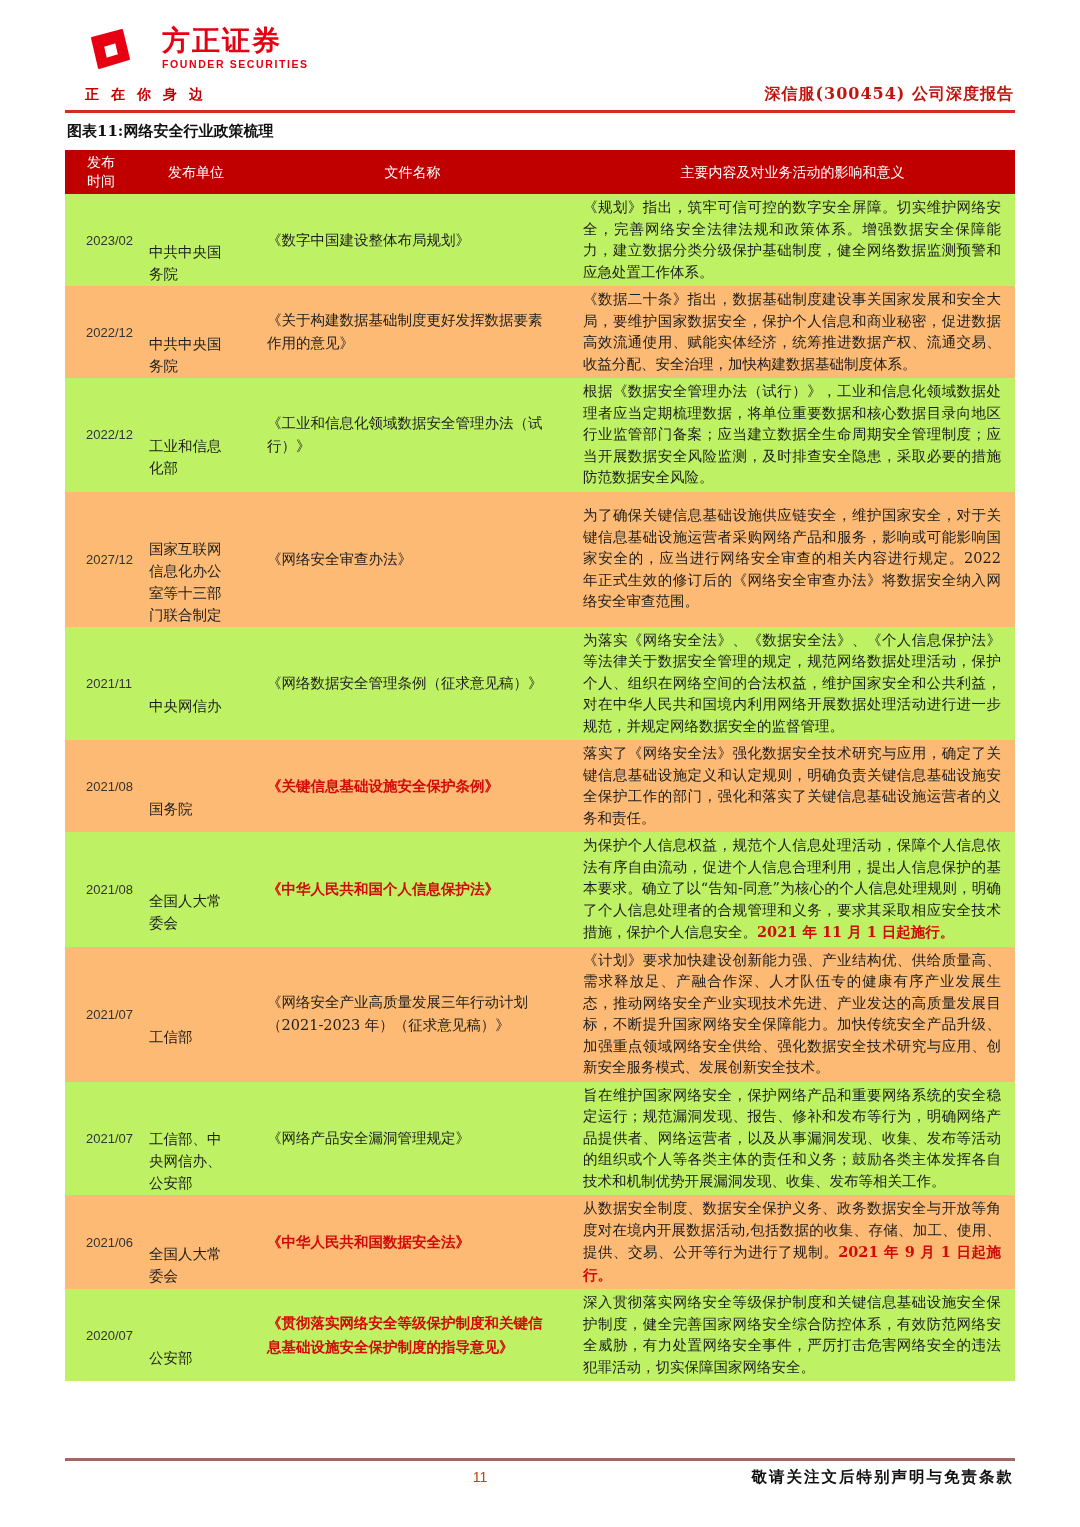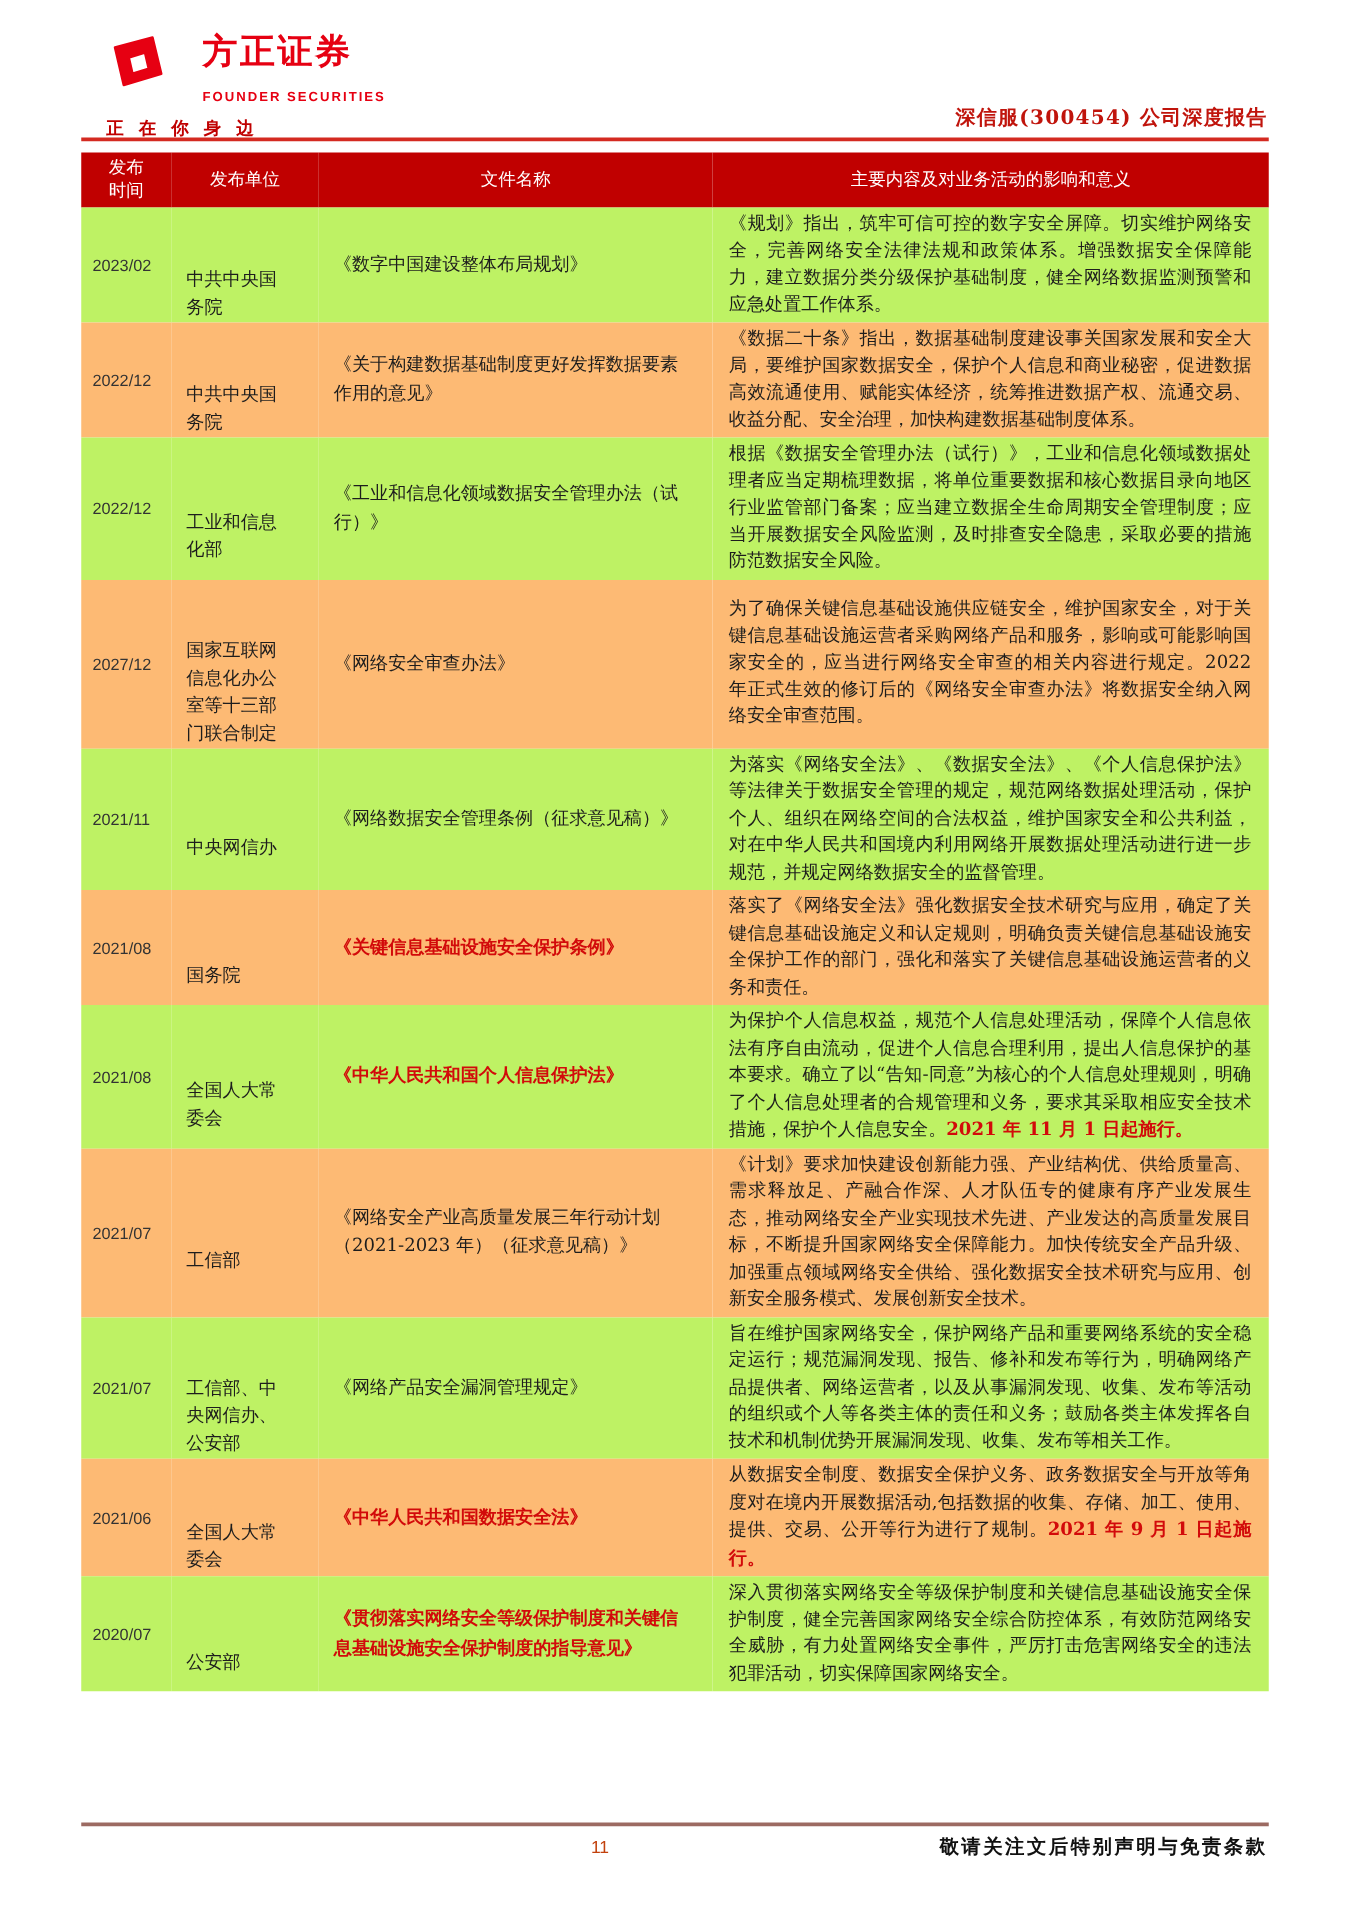--- a/index.html
+++ b/index.html
@@ -13,21 +13,21 @@
   
   .logo-area { position:absolute; top:26px; left:85px; }
   .logo-row { display:flex; align-items:flex-start; gap:27px; }
   .logo-mark { width:50px; height:50px; }
   .brand-cn {
     color:#E60012; font-size:28px; font-weight:bold; line-height:30px;
     letter-spacing:2px; font-family:"DejaVu Sans", sans-serif;
   }
   .brand-en {
     color:#E60012; font-size:10.5px; font-weight:bold; letter-spacing:1.6px;
-    margin-top:16px; font-family:"Liberation Sans", sans-serif;
+    margin-top:2px; font-family:"Liberation Sans", sans-serif;
   }
   .slogan {
     margin-top:10px; color:#C00000; font-size:14px; font-weight:bold;
     letter-spacing:12px; font-family:"DejaVu Serif", serif;
   }
   .report-label {
     position:absolute; top:84px; right:66px;
     color:#C0140C; font-size:16px; font-weight:bold;
     font-family:"DejaVu Serif", serif; letter-spacing:1px;
   }
@@ -53,21 +53,21 @@
   }
   tbody td {
     font-family:"DejaVu Serif", serif;
     font-size:14.5px; color:#1d1d1d;
     vertical-align:middle;
     background:#fdba74;
   }
   tr.pink td { background:#bef264; }
   td.c-date {
     font-family:"Liberation Sans", sans-serif;
-    font-size:13px; color:#333; padding-left:9px;
+    font-size:13px; color:#333; padding-left:21px;
   }
   td.c-issuer { padding-left:12px; line-height:22px; }
   td.c-issuer span { display:inline-block; width:80px;margin-top:45px; }
   td.c-doc { padding:4px 18px 4px 12px; line-height:23px; }
   td.c-content {
     padding:3px 14px 3px 13px;
     line-height:21.5px; text-align:justify;
   }
   .red-strong { color:#D20A0A; font-weight:bold; }
   
@@ -98,20 +98,21 @@
       <div class="brand-en">FOUNDER SECURITIES</div>
     </div>
   </div>
   <div class="slogan">正在你身边</div>
 </div>
 
 <div class="report-label">深信服(300454)  公司深度报告</div>
 <div class="header-rule"></div>
 
 <div class="main">
+  <div class="figure-title">图表11:网络安全行业政策梳理</div>
 
   <table class="policy">
     <colgroup>
       <col style="width:72px">
         <col style="width:118px">
         <col style="width:315px">
         <col style="width:445px">
     </colgroup>
     <thead>
       <tr>

